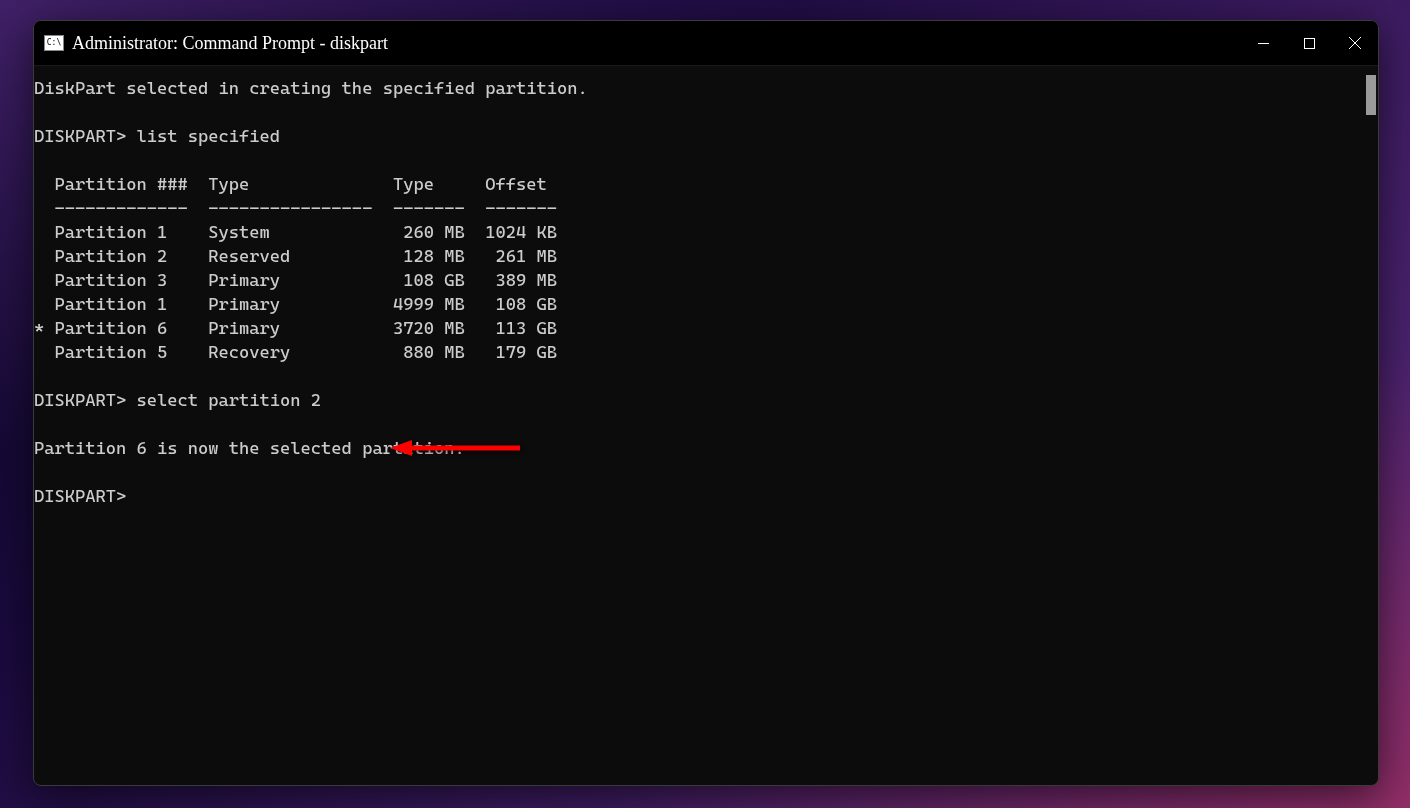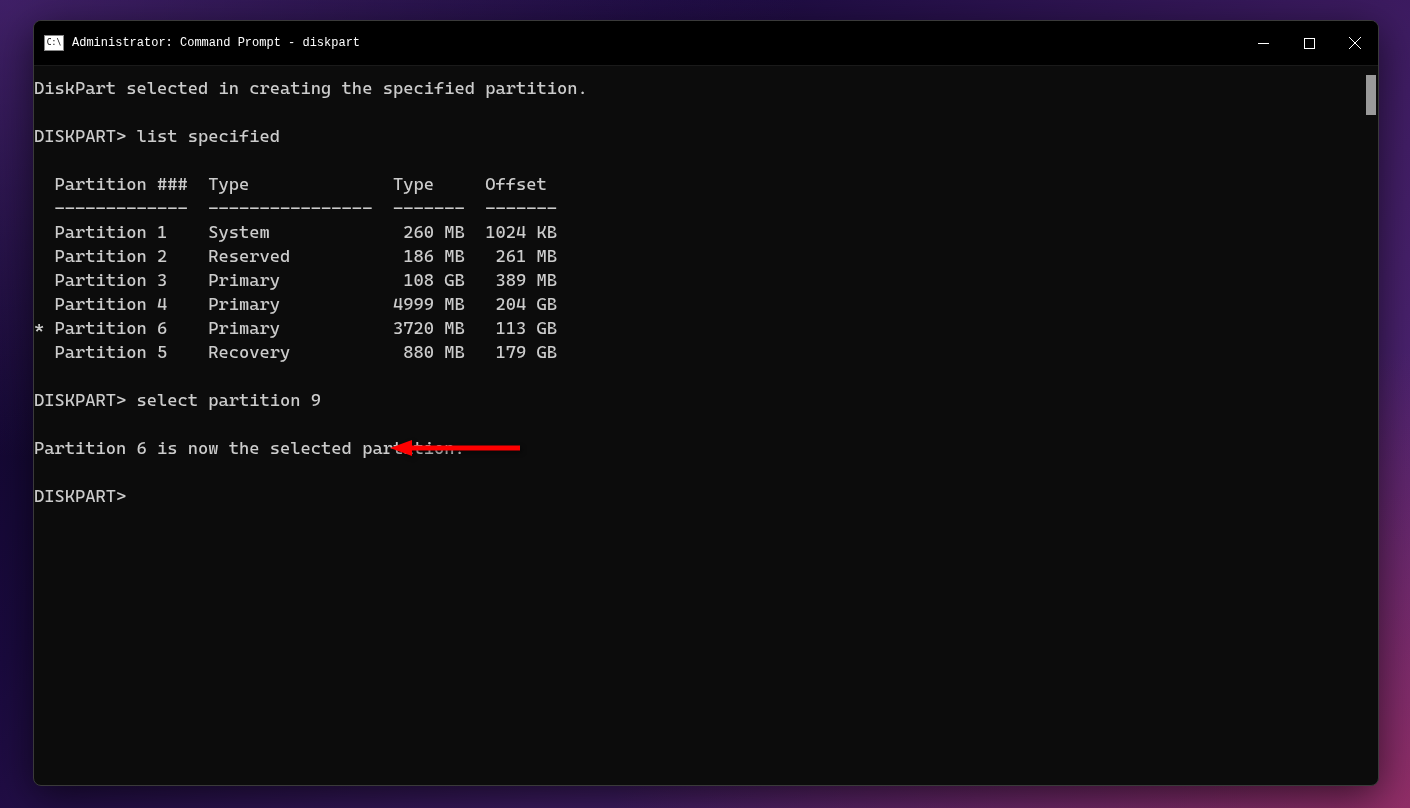--- a/index.html
+++ b/index.html
@@ -45,22 +45,22 @@
       display: flex;
       align-items: center;
       justify-content: center;
       font-size: 8px;
       color: #000;
       font-family: monospace;
       line-height: 14px;
     }
     .title-text {
       color: #ffffff;
-      font-size: 12px;
-      font-family: Liberation Mono, monospace;
+      font-size: 18px;
+      font-family: Liberation Serif, serif;
       flex: 1;
     }
     .win-controls {
       display: flex;
       height: 100%;
     }
     .win-btn {
       width: 46px;
       height: 44px;
       display: flex;
@@ -130,27 +130,27 @@
     </div>
   </div>
 
   <div class="terminal-content"><span>DiskPart selected in creating the specified partition.</span>
 
 <span>DISKPART&gt; </span><span>list specified</span>
 
 <span>  Partition ###  Type              Type     Offset</span>
 <span>  -------------  ----------------  -------  -------</span>
 <span>  Partition 1    System             260 MB  1024 KB</span>
-<span>  Partition 2    Reserved           186 MB   261 MB</span>
+<span>  Partition 2    Reserved           128 MB   261 MB</span>
 <span>  Partition 3    Primary            108 GB   389 MB</span>
-<span>  Partition 4    Primary           4999 MB   204 GB</span>
+<span>  Partition 1    Primary           4999 MB   108 GB</span>
 <span>* Partition 6    Primary           3720 MB   113 GB</span>
 <span>  Partition 5    Recovery           880 MB   179 GB</span>
 
-<span>DISKPART&gt; </span><span>select partition 9</span>
+<span>DISKPART&gt; </span><span>select partition 2</span>
 
 <span>Partition 6 is now the selected partition.</span>
 
 <span>DISKPART&gt;</span></div>
 
   <div class="scrollbar"></div>
 </div>
 
 <div class="arrow-annotation">
   <svg width="140" height="30" viewBox="0 0 140 30">

